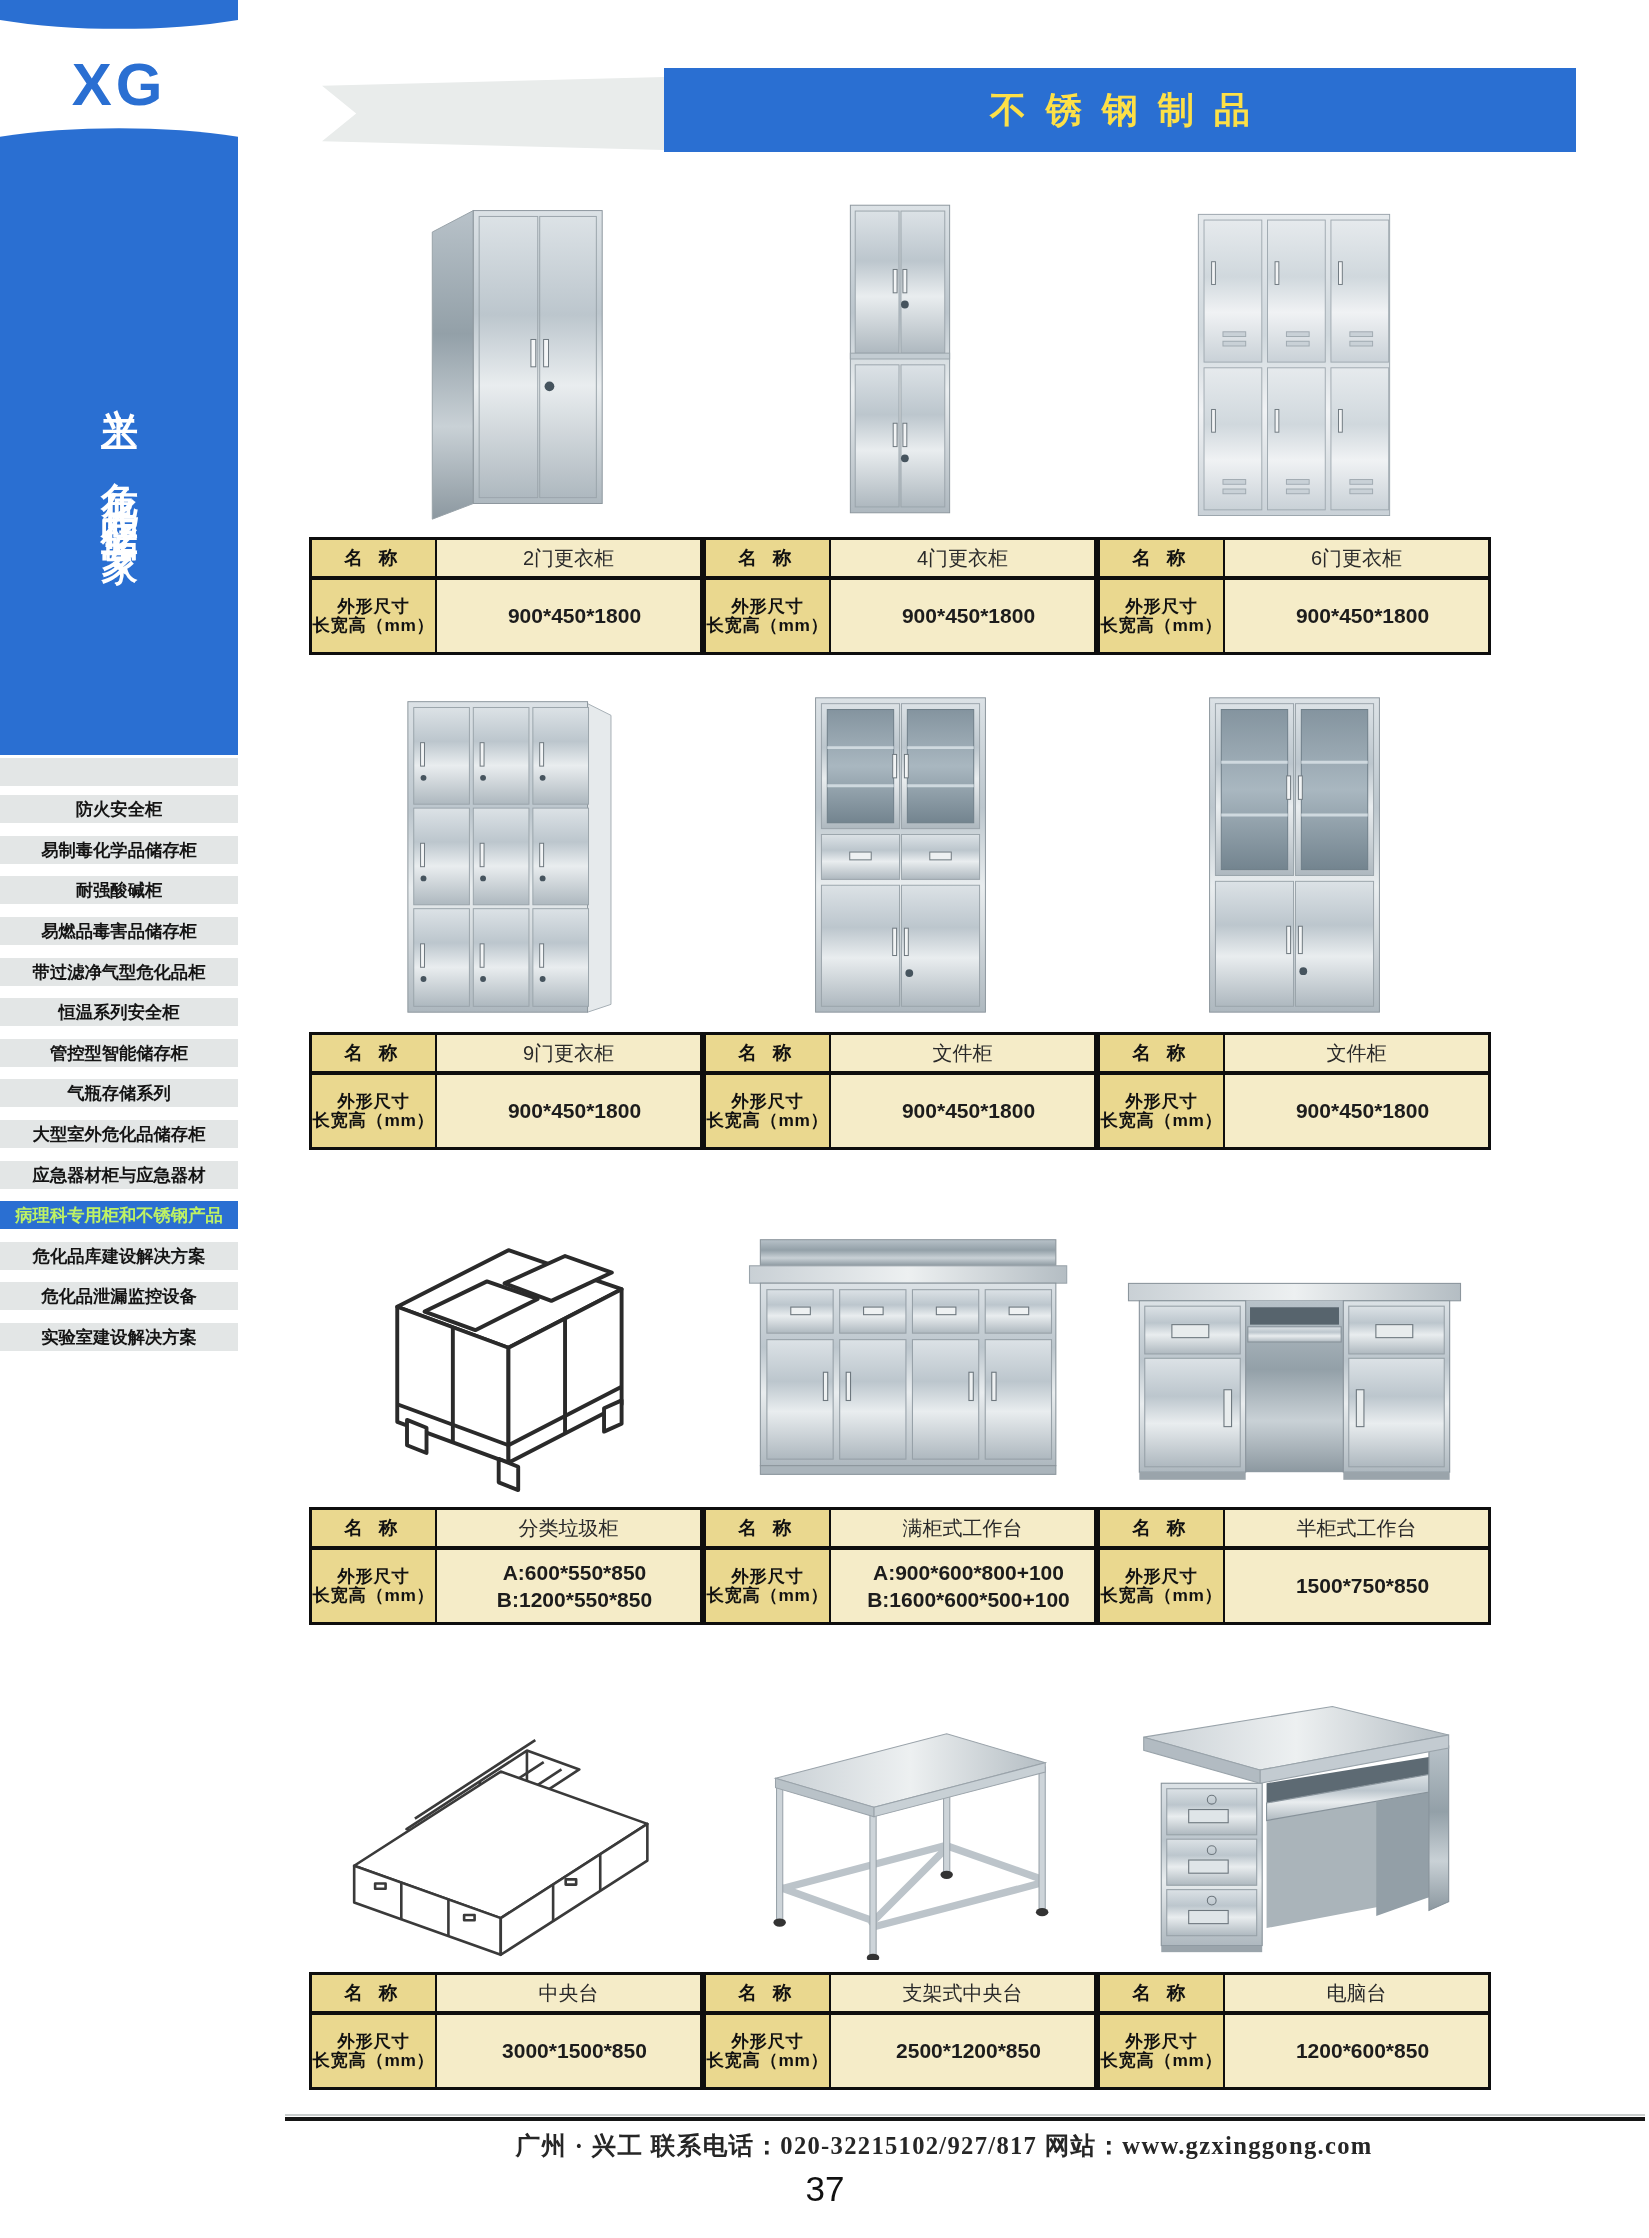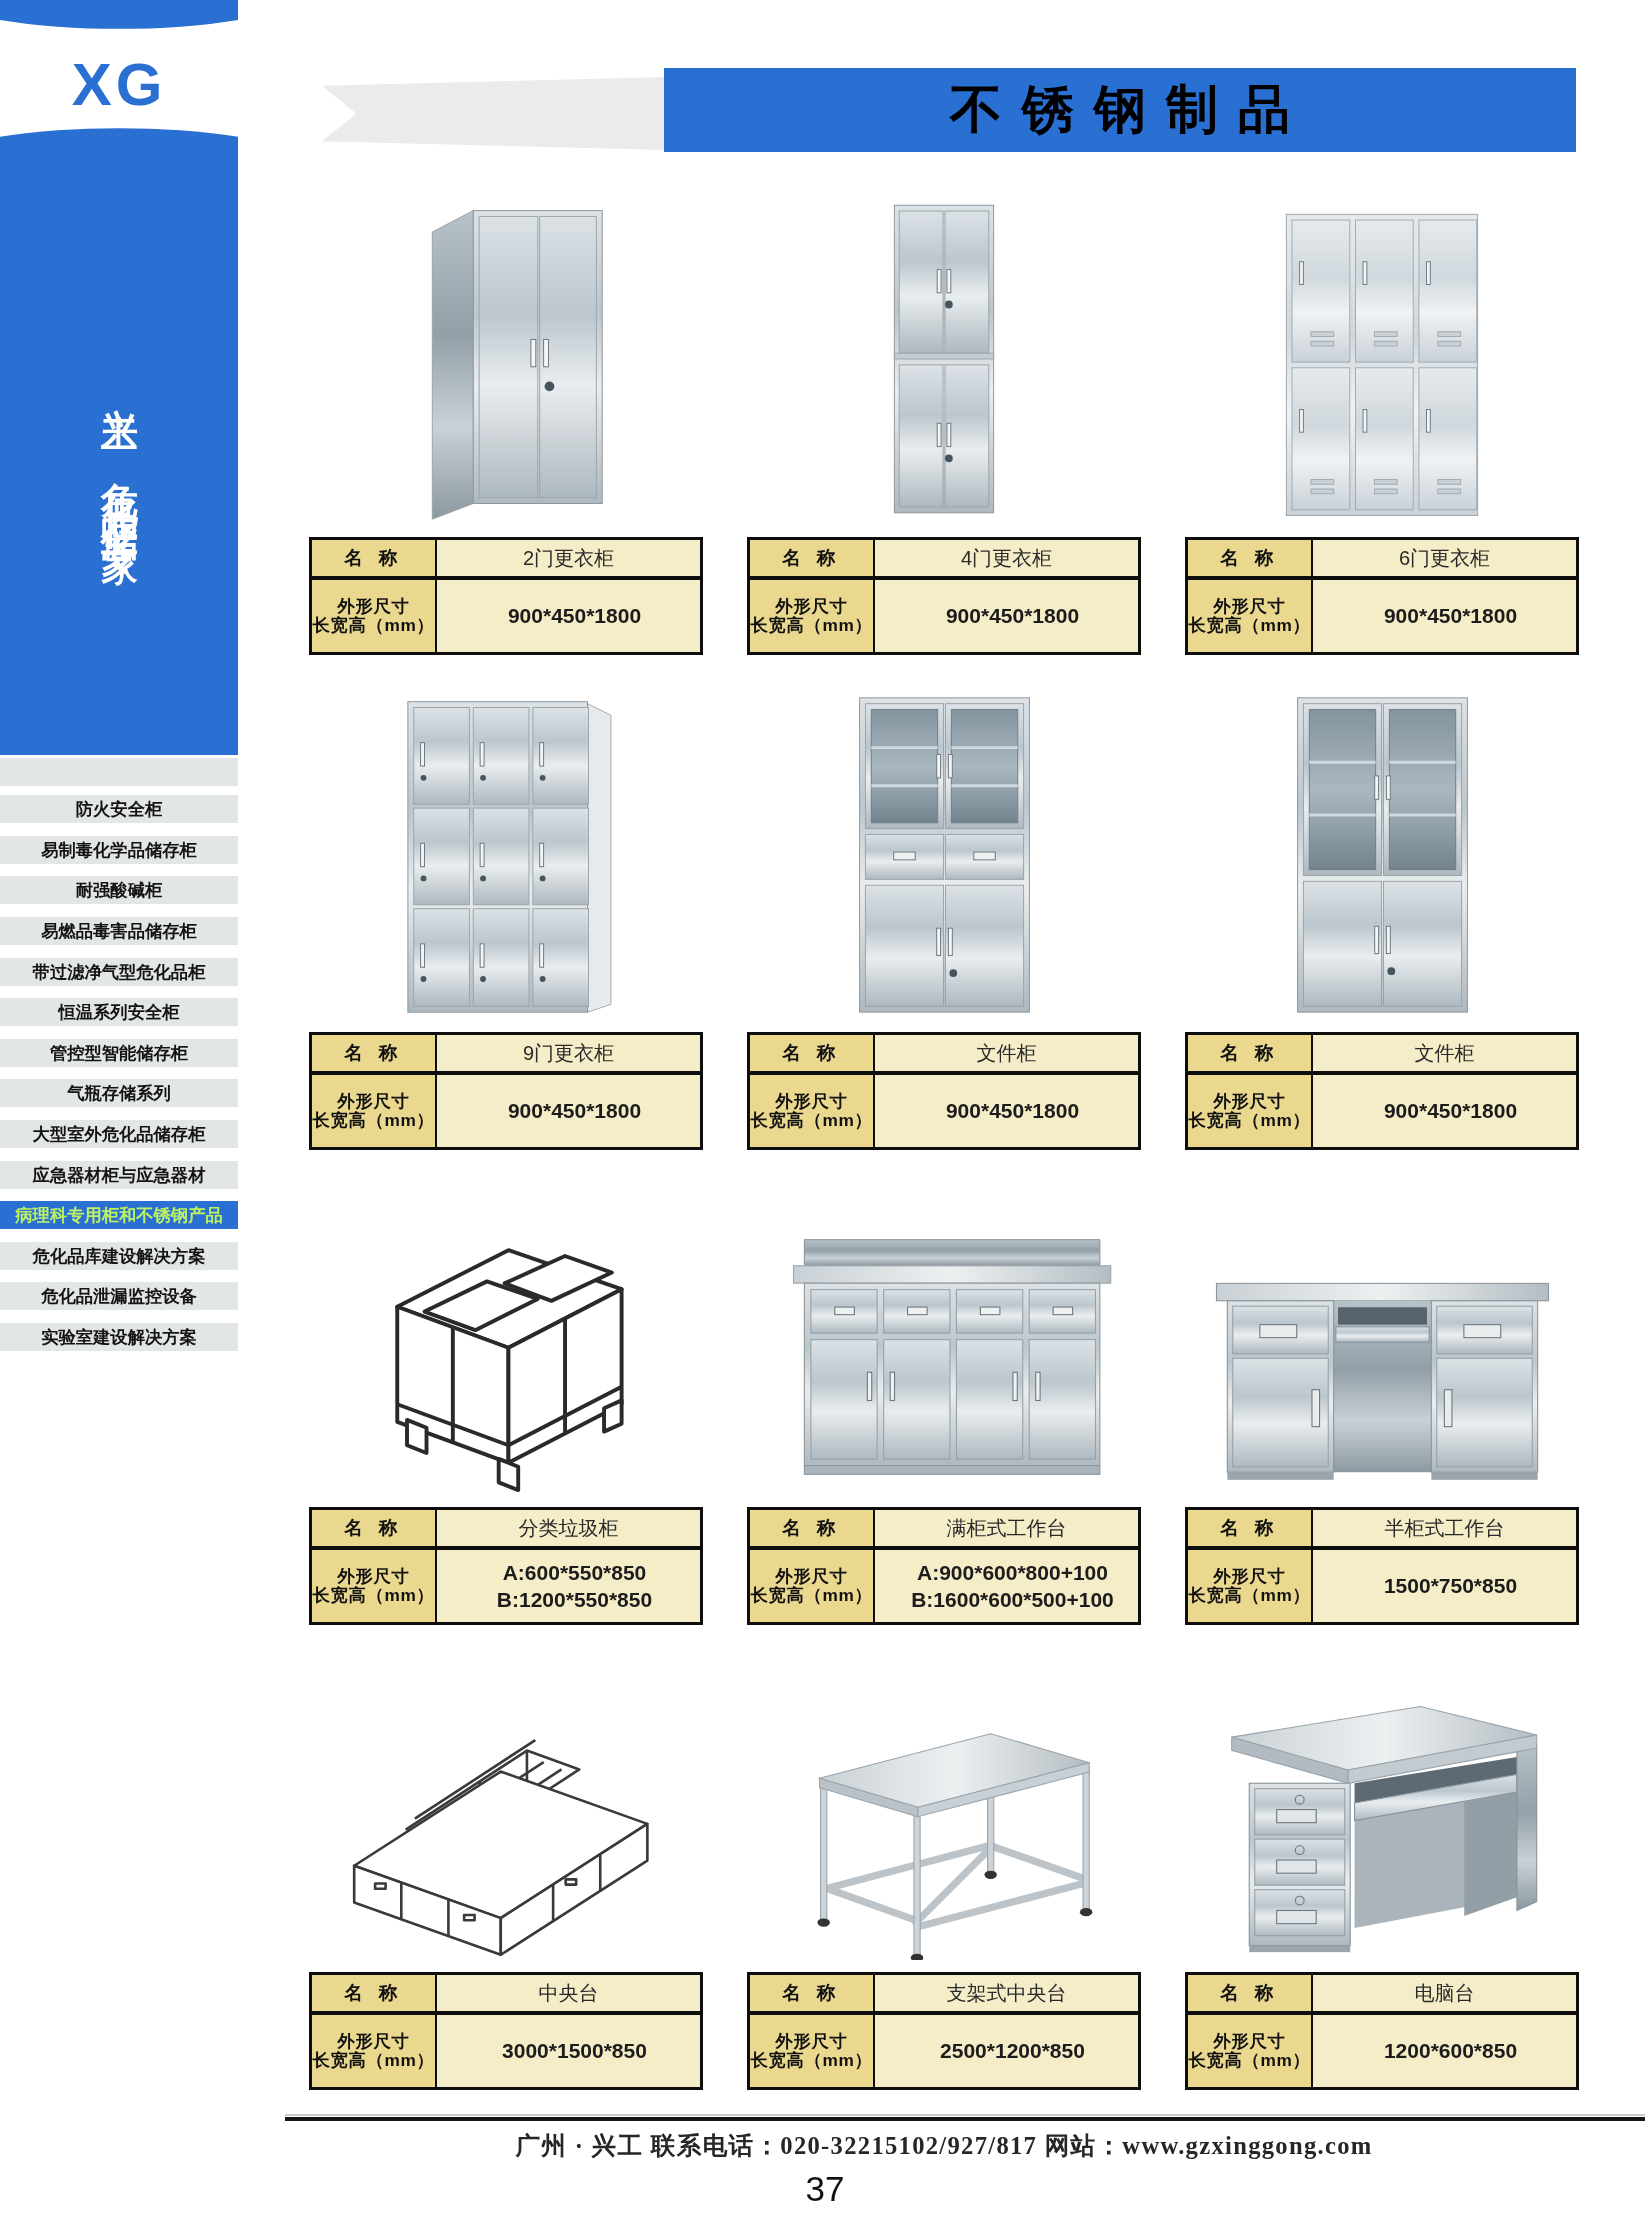--- a/index.html
+++ b/index.html
@@ -32,24 +32,24 @@
   
   .main{position:absolute;left:238px;top:0;width:1412px;height:2239px;}
   .ribbon{
     position:absolute;left:84px;top:77px;width:342px;height:73px;background:#e9eceb;
     clip-path:polygon(0% 12%, 100% 0%, 100% 100%, 0% 88%, 10% 50%);
   }
   .banner{
     position:absolute;left:426px;top:68px;width:912px;height:84px;background:#2a6fd2;
     display:flex;align-items:center;justify-content:center;
   }
-  .banner-title{color:#000000;font-size:52px;font-weight:bold;letter-spacing:20px;text-indent:20px;}
+  .banner-title{color:#fde047;font-size:36px;font-weight:bold;letter-spacing:20px;text-indent:20px;}
   .grid{
     position:absolute;left:71px;top:163px;width:1269px;
-    display:grid;grid-template-columns:394px 394px 394px;column-gap:44px;
+    display:grid;grid-template-columns:394px 394px 394px;
     grid-template-rows:492px 495px 475px 465px;
   }
   .cell{display:flex;flex-direction:column;}
   .imgbox{flex:1;display:flex;align-items:flex-end;justify-content:center;padding-bottom:12px;}
   
   .spec{
     display:grid;grid-template-columns:125px 1fr;grid-template-rows:40px 1fr;
     height:118px;border:3.3px solid #0e0e0e;background:#f5ecc8;box-sizing:border-box;
   }
   .sc{display:flex;flex-direction:column;align-items:center;justify-content:center;box-sizing:border-box;}

